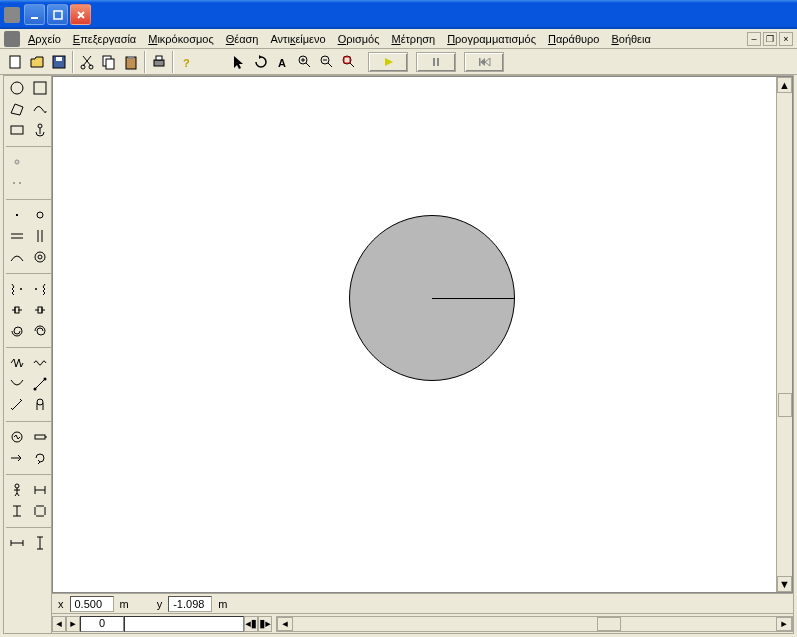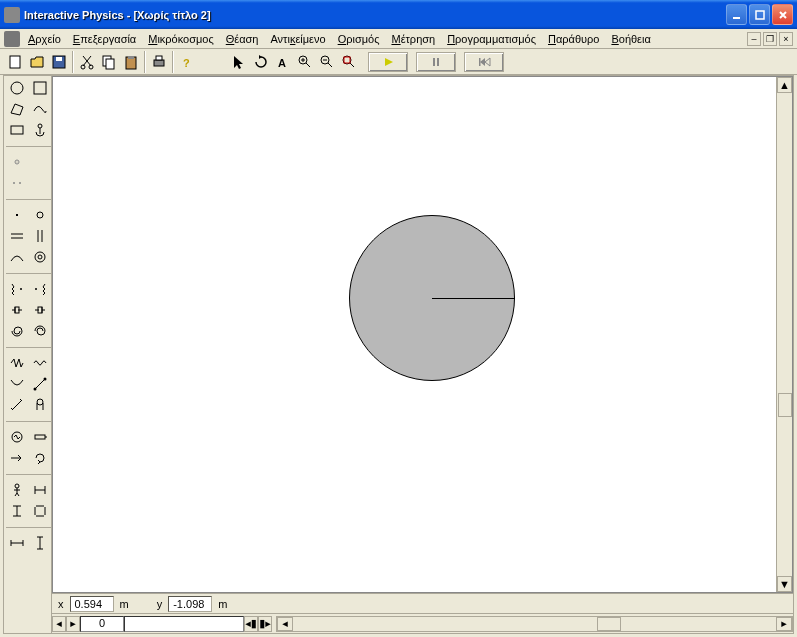--- a/index.html
+++ b/index.html
@@ -55,21 +55,20 @@
 .frametrack { width:120px; height:16px; border:1px inset #888; background:#fff;}
 .hscroll { flex:1; height:16px; background:#ece9d8; border:1px solid #aca899; position:relative; margin-left:4px;}
 .hscroll .harrow { position:absolute; top:0; width:16px; height:14px; background:#ece9d8; border:1px solid #aca899; display:flex; align-items:center; justify-content:center;}
 .hscroll .hthumb { position:absolute; left:320px; width:24px; height:14px; top:0; background:#ece9d8; border:1px solid #aca899;}
 </style>
 </head>
 <body>
 
 <div class="titlebar">
   <div class="appicon"></div>
-  <div class="title">Interactive Physics - [Χωρίς τίτλο 2]</div>
   <div class="win-btns">
     <div class="win-btn min">
         <svg width="10" height="10">
           <rect x="1" y="7" width="7" height="2" fill="#fff"></rect>
         </svg>
       </div>
     <div class="win-btn max">
         <svg width="10" height="10">
           <rect x="1" y="1" width="8" height="8" fill="none" stroke="#fff" stroke-width="1.5"></rect>
         </svg>
@@ -430,21 +429,21 @@
     <div class="radius-line"></div>
     <div class="vscroll">
       <div class="arrow" style="position:absolute;top:0;width:100%">▲</div>
       <div class="thumb"></div>
       <div class="arrow" style="position:absolute;bottom:0;width:100%">▼</div>
     </div>
   </div>
 
   <div class="statusrow">
     <span class="lbl">x</span>
-    <span class="val">0.594</span>
+    <span class="val">0.500</span>
     <span class="lbl">m</span>
     <span style="width:16px"></span>
     <span class="lbl">y</span>
     <span class="val">-1.098</span>
     <span class="lbl">m</span>
   </div>
 
   <div class="bottomrow">
     <div class="framectl">
       <div class="fbtn">◂</div>

